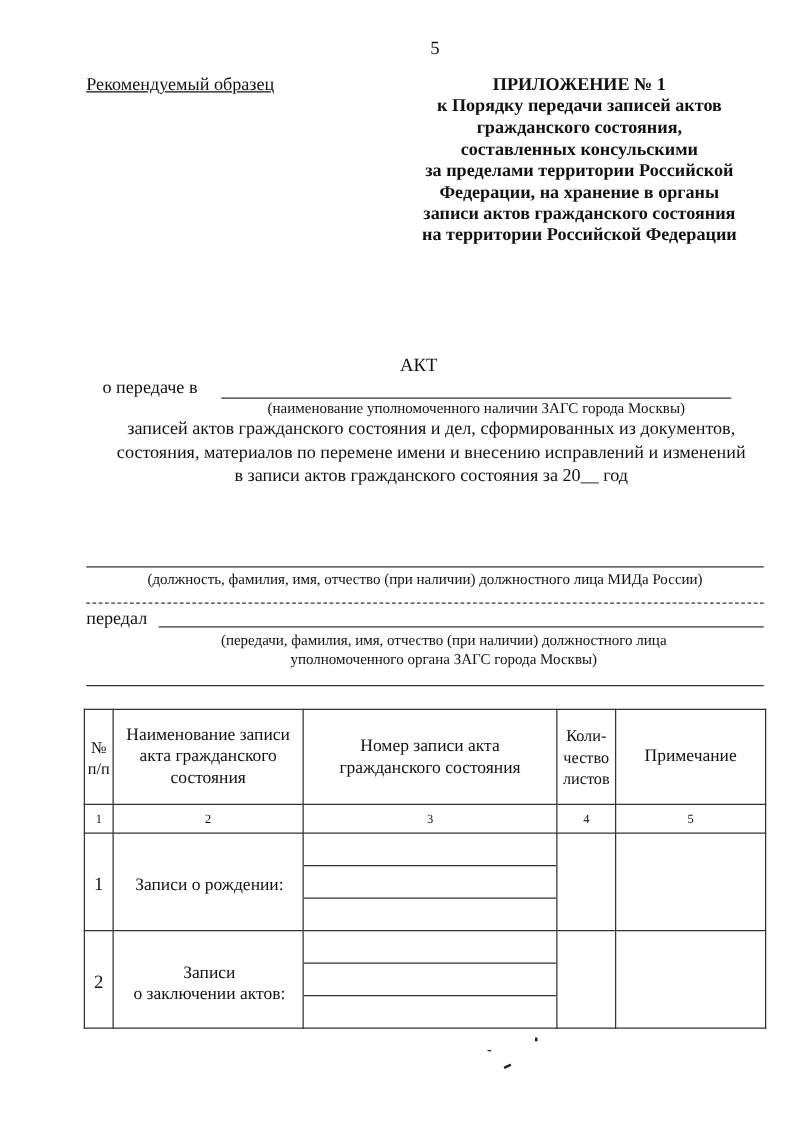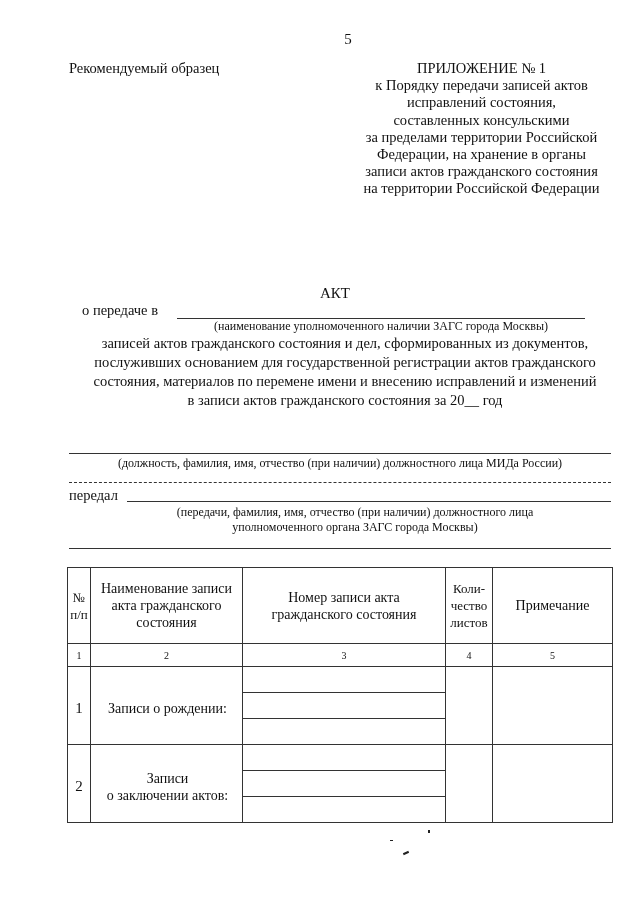--- a/index.html
+++ b/index.html
@@ -18,26 +18,28 @@
     .abs { position: absolute; }
     .page-number {
       left: 0; width: 640px; top: 31px;
       text-align: center;
       font-size: 15px;
       left: 28px;
     }
     .sample-label {
       left: 69px; top: 60px;
       font-size: 14.5px;
+      text-decoration: underline;
     }
     .appendix {
-      left: 354px; width: 255px; top: 60px;
+      left: 336px; width: 255px; top: 60px;
       text-align: center;
       font-size: 14.5px;
       line-height: 17.2px;
+      font-weight: bold;
     }
     .act-title {
       left: 0; width: 640px; top: 285px;
       text-align: center;
       font-size: 15px;
       padding-left: 30px;
       box-sizing: border-box;
     }
     .transfer-row {
       left: 82px; top: 302px;
@@ -101,37 +103,36 @@
 </head>
 <body>
 
 <div class="abs page-number">5</div>
 
 <div class="abs sample-label">Рекомендуемый образец</div>
 
 <div class="abs appendix">
   <div>ПРИЛОЖЕНИЕ № 1</div>
   <div>к Порядку передачи записей актов</div>
-  <div>исправлений состояния,</div>
+  <div>гражданского состояния,</div>
   <div>составленных консульскими</div>
   <div>за пределами территории Российской</div>
   <div>Федерации, на хранение в органы</div>
   <div>записи актов гражданского состояния</div>
   <div>на территории Российской Федерации</div>
 </div>
 
 <div class="abs act-title">АКТ</div>
 
 <div class="abs transfer-row">о передаче в</div>
 <div class="line" style="left:177px; top:318px; width:408px;"></div>
 <div class="abs caption-small" style="left:177px; width:408px; top:319px;">(наименование уполномоченного наличии ЗАГС города Москвы)</div>
 
 <div class="abs body-text">
   <div>записей актов гражданского состояния и дел, сформированных из документов,</div>
-  <div>послуживших основанием для государственной регистрации актов гражданского</div>
   <div>состояния, материалов по перемене имени и внесению исправлений и изменений</div>
   <div>в записи актов гражданского состояния за 20__ год</div>
 </div>
 
 <div class="line" style="left:69px; top:453px; width:542px;"></div>
 <div class="abs caption-small sig-caption-1">(должность, фамилия, имя, отчество (при наличии) должностного лица МИДа России)</div>
 
 <div class="line" style="left:69px; top:482px; width:542px; border-top-style:dashed;"></div>
 
 <div class="abs handed-label">передал</div>

